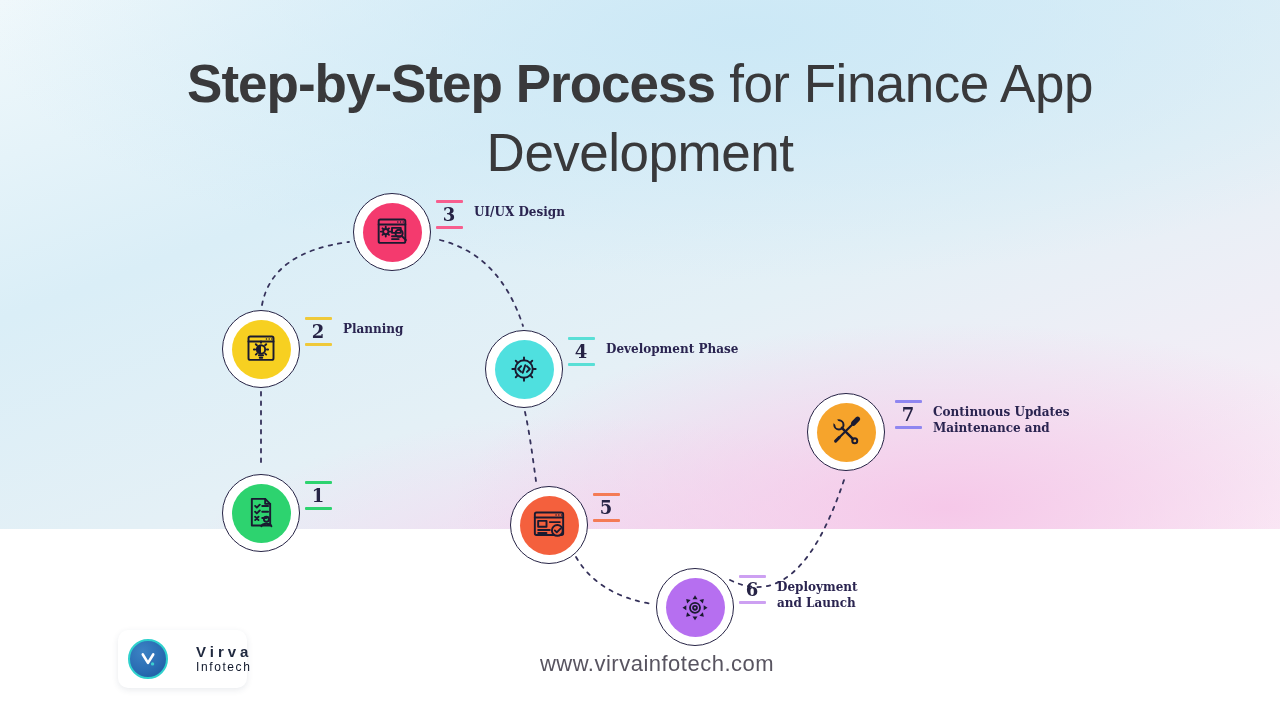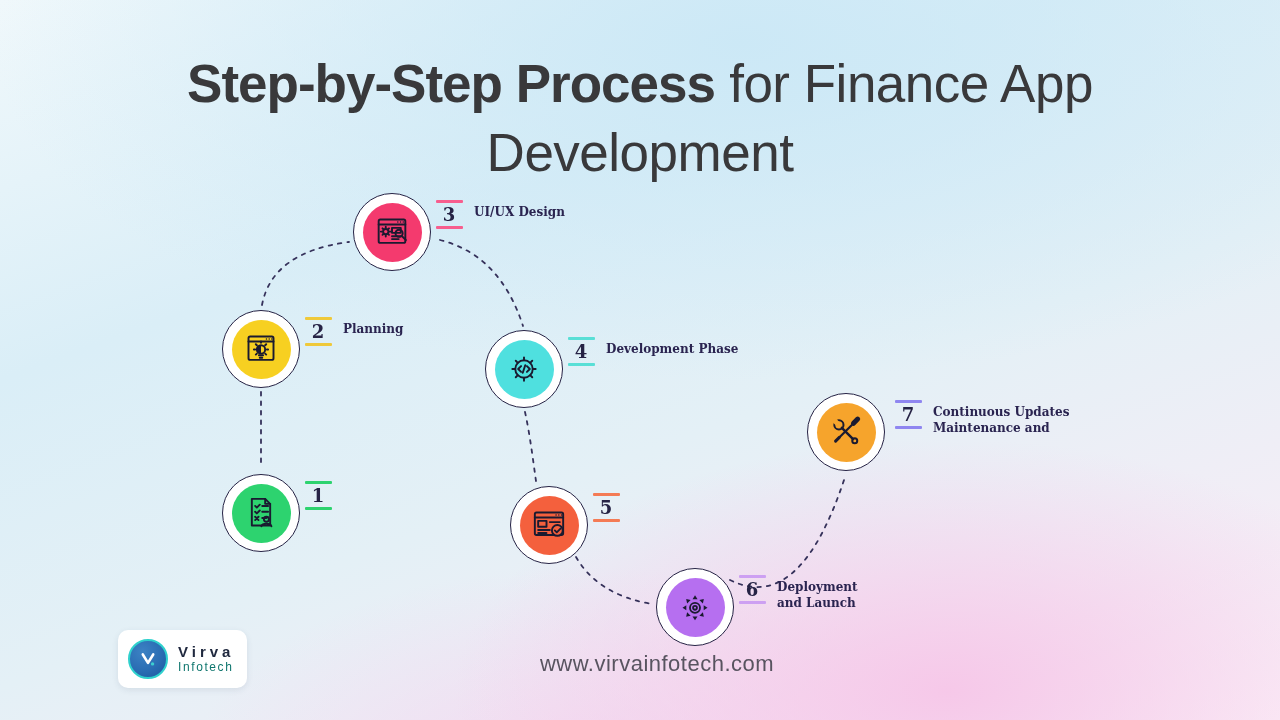--- a/index.html
+++ b/index.html
@@ -1,20 +1,20 @@
 <!DOCTYPE html>
 <html><head>
 <meta charset="utf-8">
 <style>
   * { margin:0; padding:0; box-sizing:border-box; }
   html,body { width:1280px; height:720px; }
   body { font-family:"Liberation Sans", sans-serif; overflow:hidden; }
 
   .canvas {
-    position:relative; width:1280px; height:720px;
+    position:relative; width:1280px; height:529px;
     background-color:#e7f3f8;
     background-image:
       radial-gradient(55% 50% at 74% 96%, rgba(246,198,232,0.95) 0%, rgba(246,198,232,0) 70%),
       radial-gradient(45% 42% at 46% 108%, rgba(243,210,238,0.75) 0%, rgba(243,210,238,0) 70%),
       radial-gradient(75% 60% at 58% 6%,  rgba(203,232,246,0.95) 0%, rgba(203,232,246,0) 78%),
       linear-gradient(160deg, #f0f8fb 0%, #daeef7 32%, #e4f0f6 58%, #f4edf6 85%, #fbf3f9 100%);
     padding-left: 13px;
   }
 
   
@@ -67,33 +67,33 @@
   .step-4 { left:485px; top:330px; }
   .step-5 { left:510px; top:486px; }
   .step-6 { left:656px; top:568px; }
   .step-7 { left:807px; top:393px; }
   .step-7 .label { left:87px; }
 
   
   .logo-card {
     position:absolute; left:118px; top:630px; width:129px; height:58px;
     background:#ffffff; border-radius:10px;
-    display:flex; align-items:center; gap:10px; padding:0 10px;
+    display:flex; align-items:center; gap:28px; padding:0 10px;
     box-shadow:0 2px 6px rgba(40,60,90,0.10);
   }
   .logo-mark {
     width:40px; height:40px; border-radius:50%; flex:0 0 auto;
     background:radial-gradient(circle at 35% 30%, #3c82c4 0%, #2a6db3 55%, #1c569e 100%);
     border:2.5px solid #2fd1cd;
     display:flex; align-items:center; justify-content:center;
   }
   .logo-mark svg { width:26px; height:26px; display:block; }
   .logo-text { display:flex; flex-direction:column; line-height:1.15; }
   .logo-name { font-size:15px; font-weight:700; letter-spacing:4px; color:#20293f; }
-  .logo-sub  { font-size:12px; font-weight:400; letter-spacing:1.6px; color:#0f766e; }
+  .logo-sub  { font-size:12px; font-weight:400; letter-spacing:1.6px; color:#0f172a; }
 
   .website {
     position:absolute; left:657px; top:651px; transform:translateX(-50%);
     font-size:22px; color:#585460; letter-spacing:0.5px;
   }
 </style>
 </head>
 <body>
 
 <div class="canvas">

